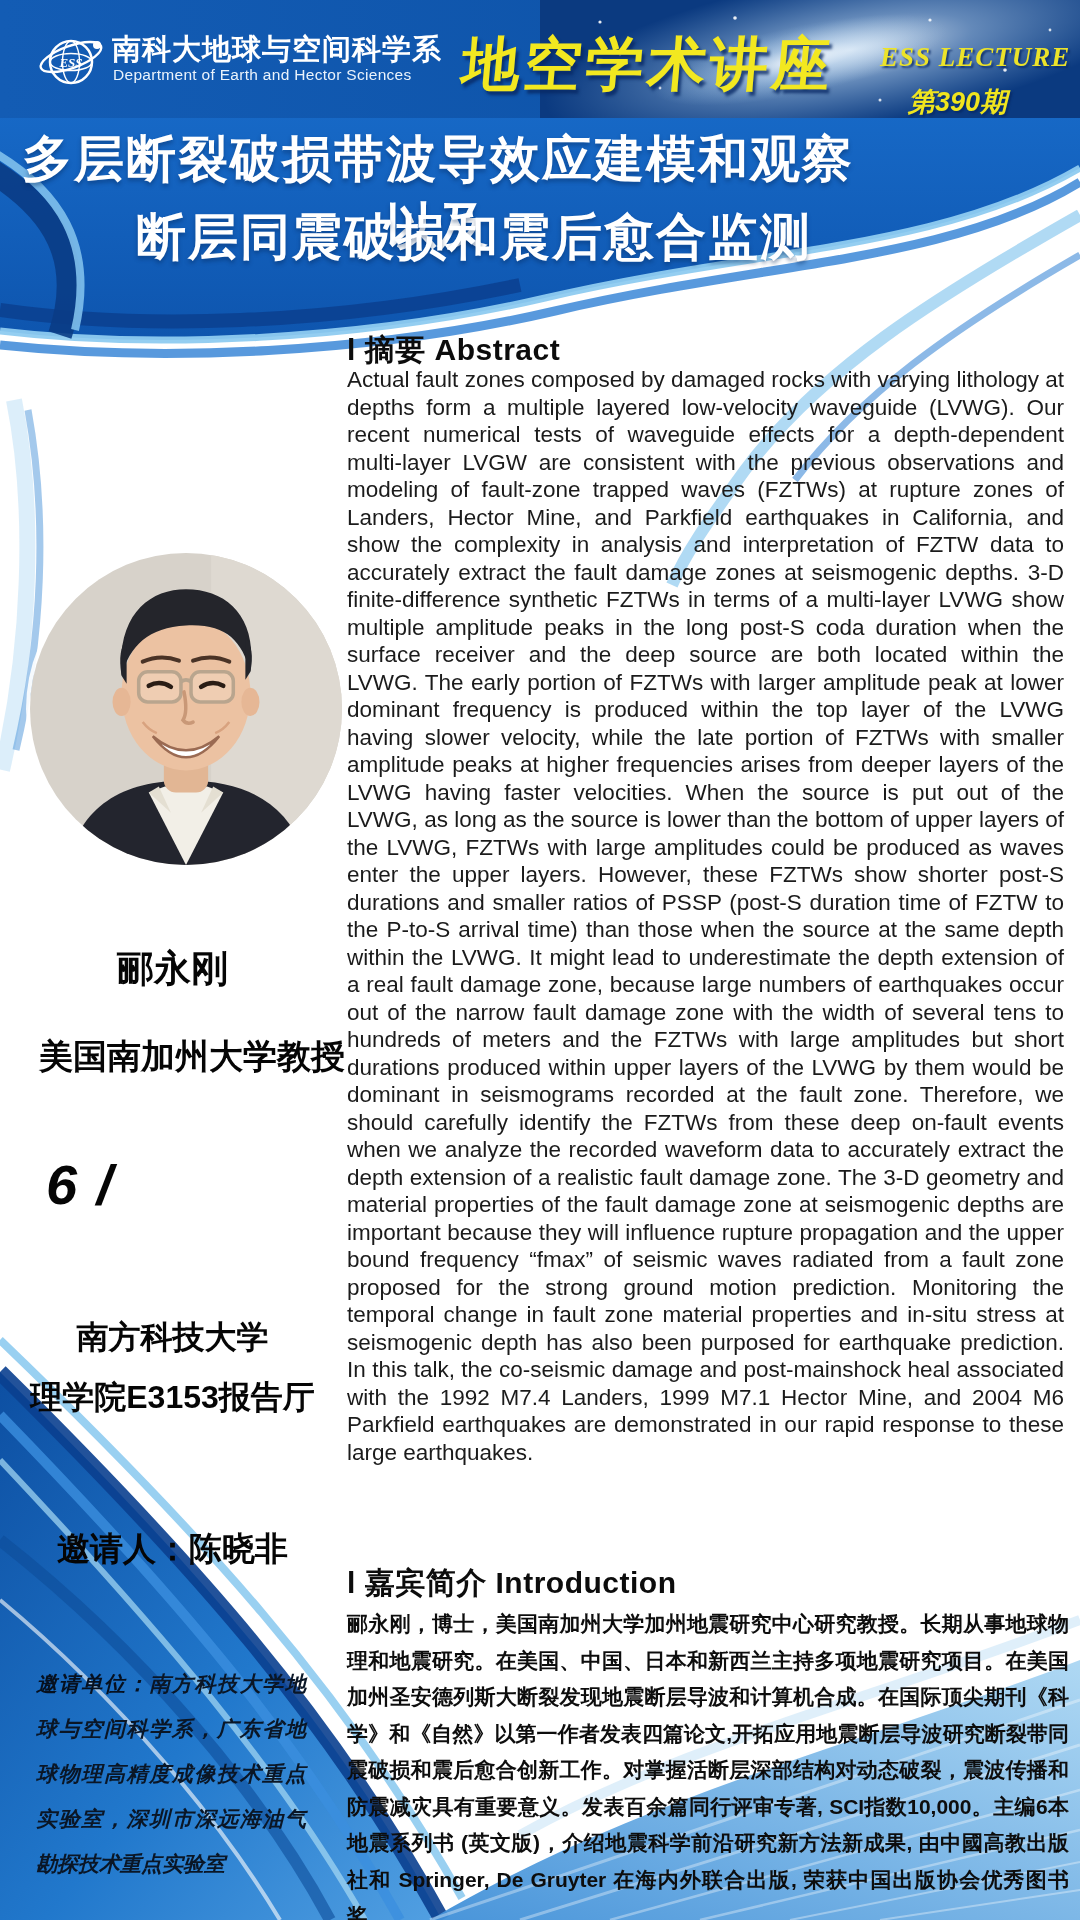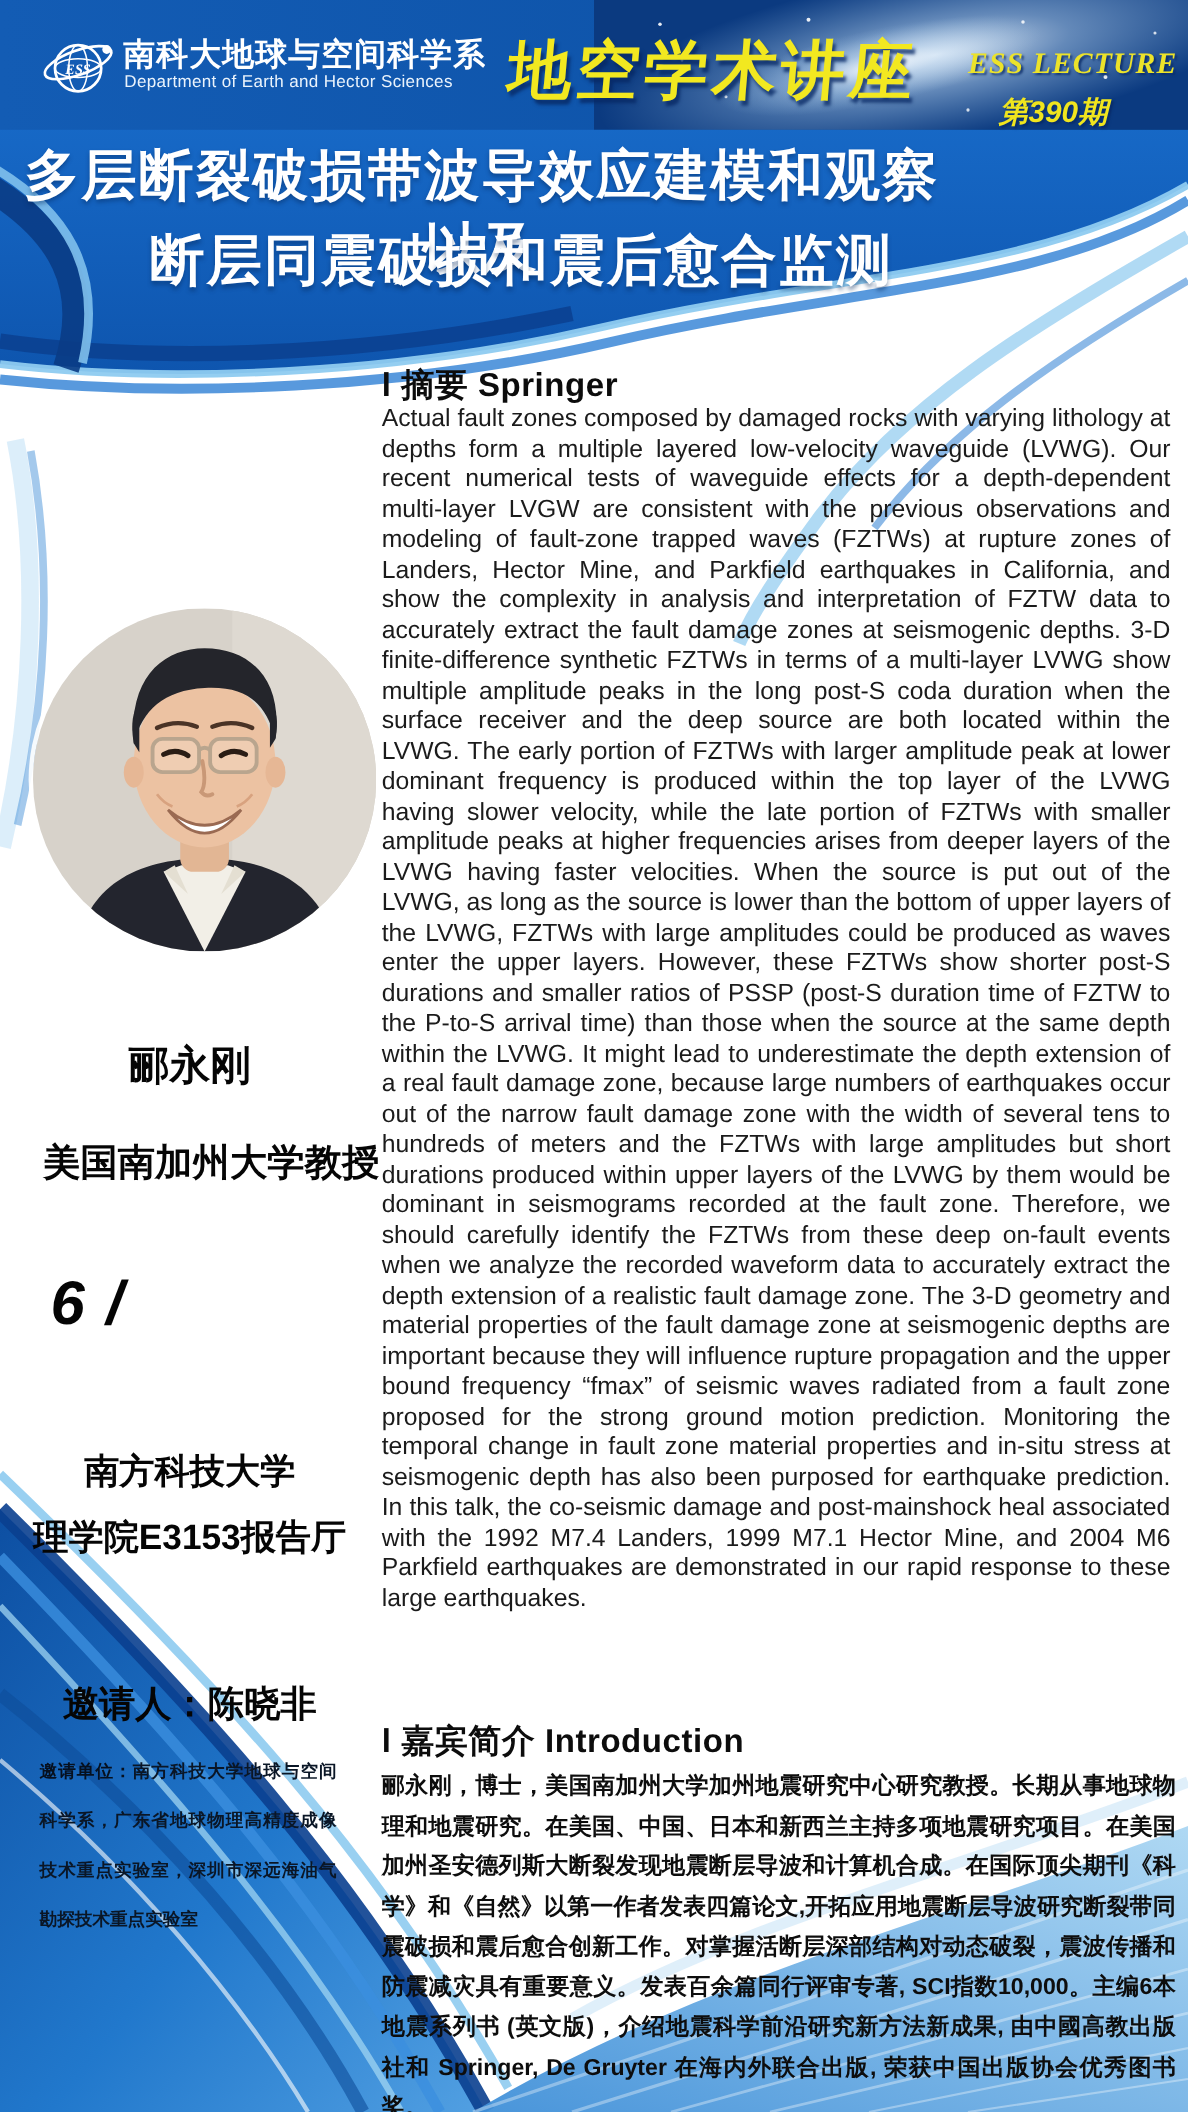--- a/index.html
+++ b/index.html
@@ -46,22 +46,22 @@
   .photo svg{display:block;width:100%;height:100%;}
   .spk-name{left:0;top:944px;width:345px;text-align:center;font-size:37px;font-weight:800;color:#050505;}
   .spk-aff{left:0;top:1034px;width:345px;text-align:right;font-size:34px;font-weight:700;color:#050505;}
   .date-row{left:46px;top:1152px;display:flex;align-items:center;color:#050505;}
   .date-day{font-size:56px;font-weight:800;font-style:italic;letter-spacing:2px;}
   .time-col{margin-left:24px;font-size:30px;font-weight:800;line-height:36px;}
   .venue1{left:0;top:1316px;width:345px;text-align:center;font-size:32px;font-weight:800;color:#050505;}
   .venue2{left:0;top:1376px;width:345px;text-align:center;font-size:32px;font-weight:800;color:#050505;}
   .host{left:0;top:1527px;width:345px;text-align:center;font-size:33px;font-weight:800;color:#050505;}
   .organizer{
-    left:36px;top:1572px;width:270px;font-size:16px;line-height:45px;
-    text-align:justify;color:#0a1626;font-weight:600;
+    left:36px;top:1640px;width:270px;font-size:21px;line-height:45px;
+    text-align:justify;color:#0a1626;font-weight:600;font-style:italic;
   }
   .organizer .lbl{font-weight:900;color:#06101f;}
 
   
   .abs-head,.intro-head{
     left:347px;font-size:30px;font-weight:800;color:#0c0c0c;letter-spacing:.5px;
   }
   .abs-head{top:330px;}
   .abs-body{
     left:347px;top:366px;width:717px;font-size:22.5px;line-height:27.5px;
@@ -216,19 +216,19 @@
   <div class="abs date-row">
     <div class="date-day">6 /</div>
   </div>
 
   <div class="abs venue1">南方科技大学</div>
   <div class="abs venue2">理学院E3153报告厅</div>
   <div class="abs host">邀请人：陈晓非</div>
 
   <p class="abs organizer"><span class="lbl">邀请单位：</span><span>南方科技大学地球与空间科学系，广东省地球物理高精度成像技术重点实验室，深圳市深远海油气勘探技术重点实验室</span></p>
 
-  <div class="abs abs-head">l 摘要 Springer</div>
+  <div class="abs abs-head">l 摘要 Abstract</div>
   <div class="abs abs-body">Actual fault zones composed by damaged rocks with varying lithology at depths form a multiple layered low-velocity waveguide (LVWG). Our recent numerical tests of waveguide effects for a depth-dependent multi-layer LVGW are consistent with the previous observations and modeling of fault-zone trapped waves (FZTWs) at rupture zones of Landers, Hector Mine, and Parkfield earthquakes in California, and show the complexity in analysis and interpretation of FZTW data to accurately extract the fault damage zones at seismogenic depths. 3-D finite-difference synthetic FZTWs in terms of a multi-layer LVWG show multiple amplitude peaks in the long post-S coda duration when the surface receiver and the deep source are both located within the LVWG. The early portion of FZTWs with larger amplitude peak at lower dominant frequency is produced within the top layer of the LVWG having slower velocity, while the late portion of FZTWs with smaller amplitude peaks at higher frequencies arises from deeper layers of the LVWG having faster velocities. When the source is put out of the LVWG, as long as the source is lower than the bottom of upper layers of the LVWG, FZTWs with large amplitudes could be produced as waves enter the upper layers. However, these FZTWs show shorter post-S durations and smaller ratios of PSSP (post-S duration time of FZTW to the P-to-S arrival time) than those when the source at the same depth within the LVWG. It might lead to underestimate the depth extension of a real fault damage zone, because large numbers of earthquakes occur out of the narrow fault damage zone with the width of several tens to hundreds of meters and the FZTWs with large amplitudes but short durations produced within upper layers of the LVWG by them would be dominant in seismograms recorded at the fault zone. Therefore, we should carefully identify the FZTWs from these deep on-fault events when we analyze the recorded waveform data to accurately extract the depth extension of a realistic fault damage zone. The 3-D geometry and material properties of the fault damage zone at seismogenic depths are important because they will influence rupture propagation and the upper bound frequency “fmax” of seismic waves radiated from a fault zone proposed for the strong ground motion prediction. Monitoring the temporal change in fault zone material properties and in-situ stress at seismogenic depth has also been purposed for earthquake prediction. In this talk, the co-seismic damage and post-mainshock heal associated with the 1992 M7.4 Landers, 1999 M7.1 Hector Mine, and 2004 M6 Parkfield earthquakes are demonstrated in our rapid response to these large earthquakes.</div>
 
   <div class="abs intro-head">l 嘉宾简介 Introduction</div>
   <div class="abs intro-body">郦永刚，博士，美国南加州大学加州地震研究中心研究教授。长期从事地球物理和地震研究。在美国、中国、日本和新西兰主持多项地震研究项目。在美国加州圣安德列斯大断裂发现地震断层导波和计算机合成。在国际顶尖期刊《科学》和《自然》以第一作者发表四篇论文,开拓应用地震断层导波研究断裂带同震破损和震后愈合创新工作。对掌握活断层深部结构对动态破裂，震波传播和防震减灾具有重要意义。发表百余篇同行评审专著, SCI指数10,000。主编6本地震系列书 (英文版)，介绍地震科学前沿研究新方法新成果, 由中國高教出版社和 Springer, De Gruyter 在海内外联合出版, 荣获中国出版协会优秀图书奖。</div>
 
 </div>
 
 </body></html>

